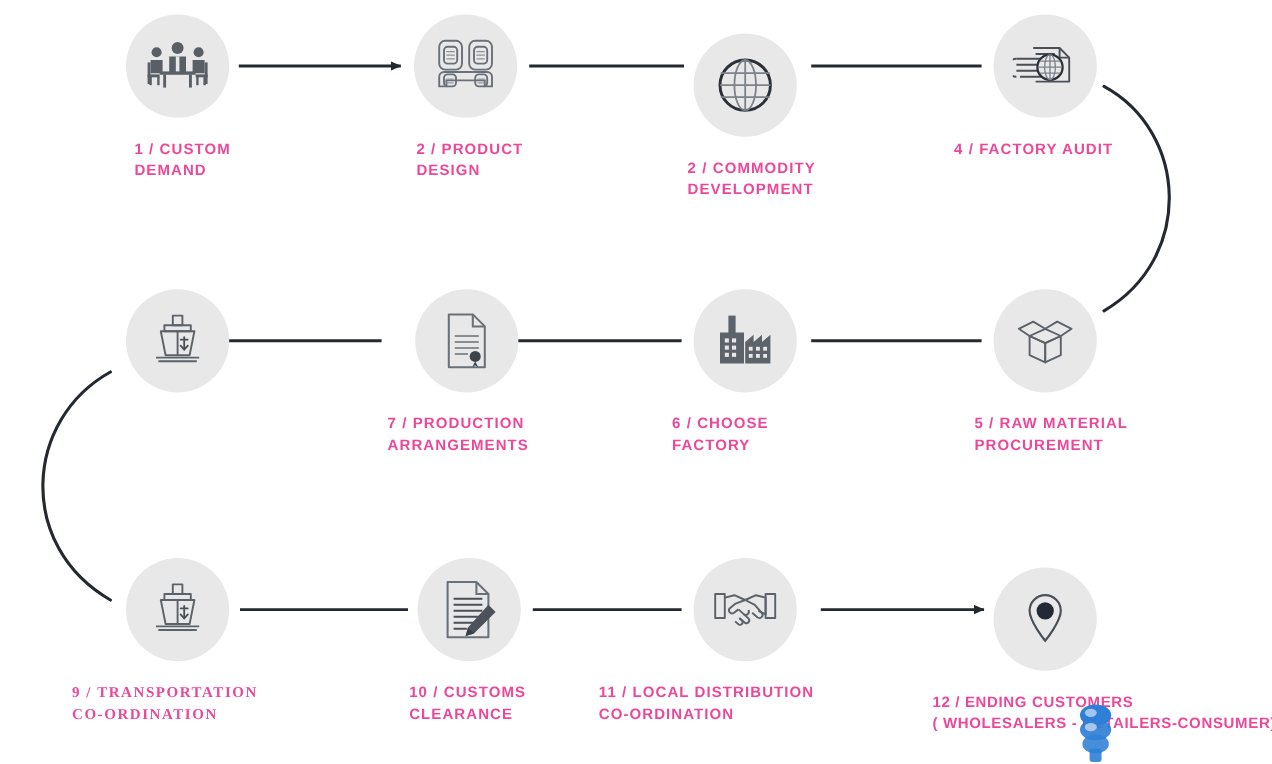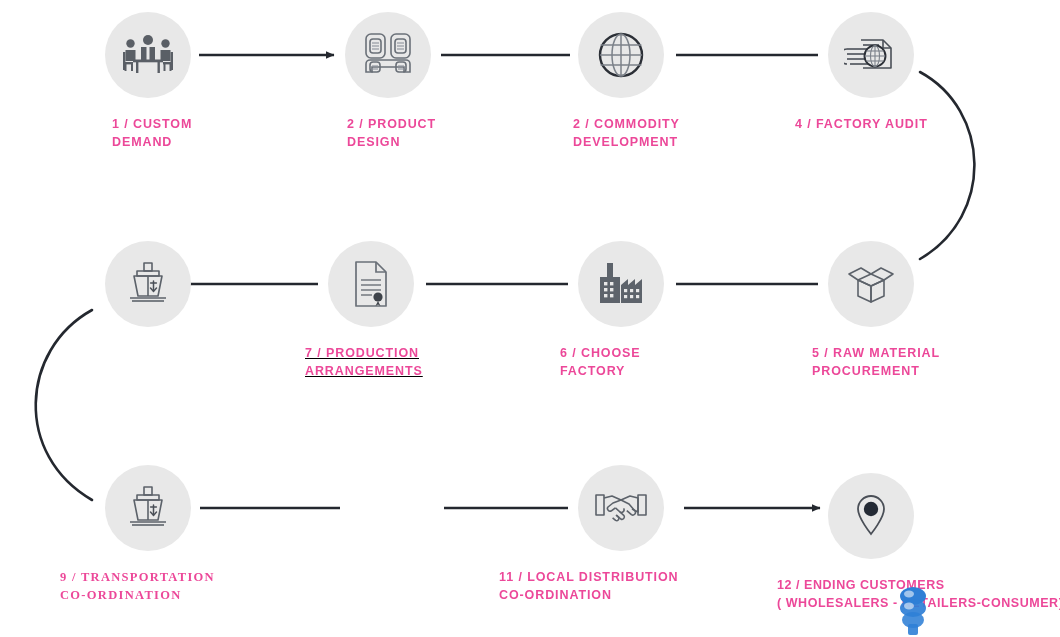--- a/index.html
+++ b/index.html
@@ -156,21 +156,21 @@
           <line x1="10" y1="39" x2="16" y2="39"></line>
           <line x1="36" y1="36" x2="42" y2="36"></line>
           <line x1="36" y1="39" x2="42" y2="39"></line>
         </g>
       </svg>
     </div>
     <div class="step-label" style="margin-left:4px;">2 / PRODUCT
 DESIGN</div>
   </div>
 
-  <div class="step" style="left:576px; top:12px;">
+  <div class="step" style="left:576px; top:28px;">
     <div class="disc">
       <svg width="50" height="50" viewBox="0 0 50 50">
         <circle cx="25" cy="25" r="21" fill="none" stroke="#2b2f36" stroke-width="2.4"></circle>
         <g fill="none" stroke="#7c828a" stroke-width="1.5">
           <ellipse cx="25" cy="25" rx="9" ry="21"></ellipse>
           <line x1="25" y1="4" x2="25" y2="46"></line>
           <line x1="4.6" y1="15" x2="45.4" y2="15"></line>
           <line x1="4" y1="25" x2="46" y2="25"></line>
           <line x1="4.6" y1="35" x2="45.4" y2="35"></line>
         </g>
@@ -243,21 +243,21 @@
           <rect x="30" y="35" width="3.2" height="3.2"></rect>
           <rect x="36" y="35" width="3.2" height="3.2"></rect>
           <rect x="42" y="35" width="3.2" height="3.2"></rect>
         </g>
       </svg>
     </div>
     <div class="step-label" style="margin-left:-16px;">6 / CHOOSE
 FACTORY</div>
   </div>
 
-  <div class="step" style="left:326px; top:241px;text-decoration:underline;">
+  <div class="step" style="left:344px; top:241px;">
     <div class="disc">
       <svg width="46" height="50" viewBox="0 0 46 50">
         <path d="M8 3 h20 l10 10 v34 h-30 z" fill="none" stroke="#6a7078" stroke-width="1.7" stroke-linejoin="round"></path>
         <path d="M28 3 v10 h10" fill="none" stroke="#6a7078" stroke-width="1.7"></path>
         <g stroke="#6a7078" stroke-width="1.4">
           <line x1="13" y1="21" x2="33" y2="21"></line>
           <line x1="13" y1="26" x2="33" y2="26"></line>
           <line x1="13" y1="31" x2="33" y2="31"></line>
           <line x1="13" y1="36" x2="24" y2="36"></line>
         </g>
@@ -304,20 +304,42 @@
           <line x1="30.5" y1="21" x2="30.5" y2="31"></line>
           <path d="M27.5 28 l3 3.4 l3 -3.4"></path>
           <line x1="27.6" y1="23" x2="33.4" y2="23"></line>
         </g>
       </svg>
     </div>
     <div class="step-label tight" style="margin-left:-43px; width:240px; letter-spacing:1.3px;font-family:Liberation Serif, serif;">9 / TRANSPORTATION
 CO-ORDINATION</div>
   </div>
 
+  <div class="step" style="left:346px; top:465px;">
+    <div class="disc">
+      <svg width="48" height="52" viewBox="0 0 48 52">
+        <path d="M6 3 h24 l10 10 v36 h-34 z" fill="none" stroke="#6a7078" stroke-width="1.7" stroke-linejoin="round"></path>
+        <path d="M30 3 v10 h10" fill="none" stroke="#6a7078" stroke-width="1.7"></path>
+        <g stroke="#4a4f57" stroke-width="1.6">
+          <line x1="11" y1="17" x2="35" y2="17"></line>
+          <line x1="11" y1="22" x2="35" y2="22"></line>
+          <line x1="11" y1="27" x2="35" y2="27"></line>
+          <line x1="11" y1="32" x2="35" y2="32"></line>
+          <line x1="11" y1="37" x2="28" y2="37"></line>
+          <line x1="11" y1="42" x2="22" y2="42"></line>
+        </g>
+        <g>
+          <path d="M40 22 l6 6 l-18 18 l-7 2 l2 -7 z" fill="#4d525a"></path>
+          <path d="M21 48 l2 -7 l5 5 z" fill="#3a3f46"></path>
+        </g>
+      </svg>
+    </div>
+    <div class="step-label" style="margin-left:-5px;">10 / CUSTOMS
+CLEARANCE</div>
+  </div>
 
   <div class="step" style="left:576px; top:465px;">
     <div class="disc">
       <svg width="56" height="38" viewBox="0 0 56 38">
         <g fill="none" stroke="#5c626a" stroke-width="1.6" stroke-linejoin="round">
           <path d="M3 6 h8 v20 h-8 z"></path>
           <path d="M45 6 h8 v20 h-8 z"></path>
           <path d="M11 9 l8 -2 l9 4 l9 -4 l8 2 v14 l-6 -3"></path>
           <path d="M28 11 l-8 3 l-5 4 a2.6 2.6 0 0 0 3.4 3.8 l4 -3"></path>
           <path d="M22.4 18.8 l4.6 4.2 a2.6 2.6 0 0 0 3.6 -3.6"></path>

